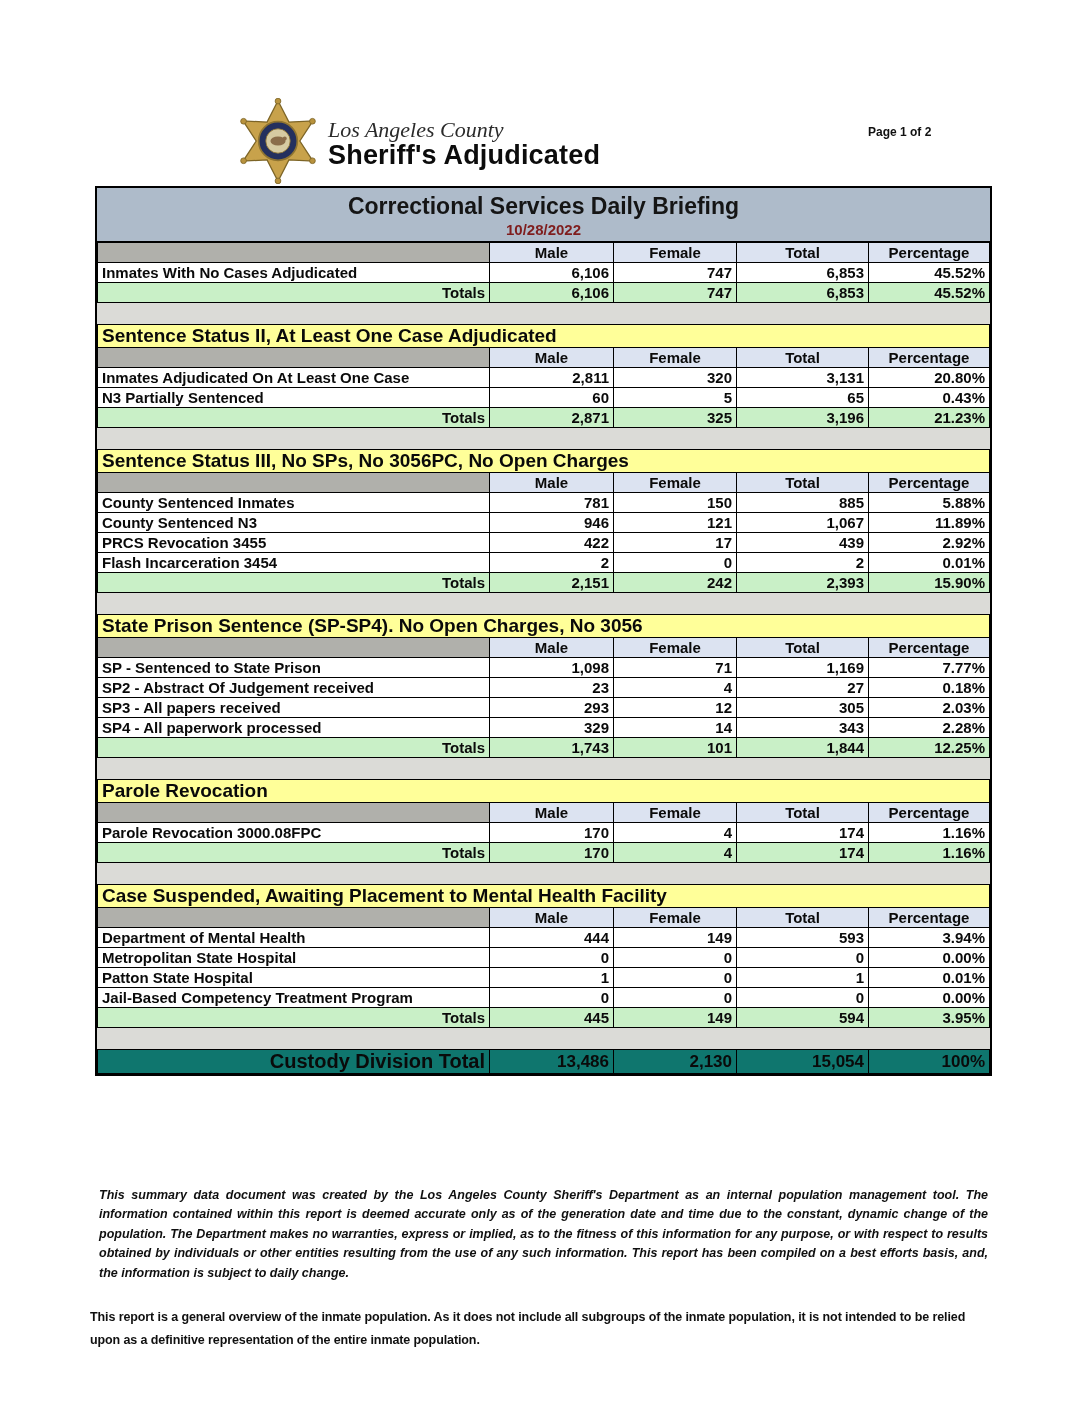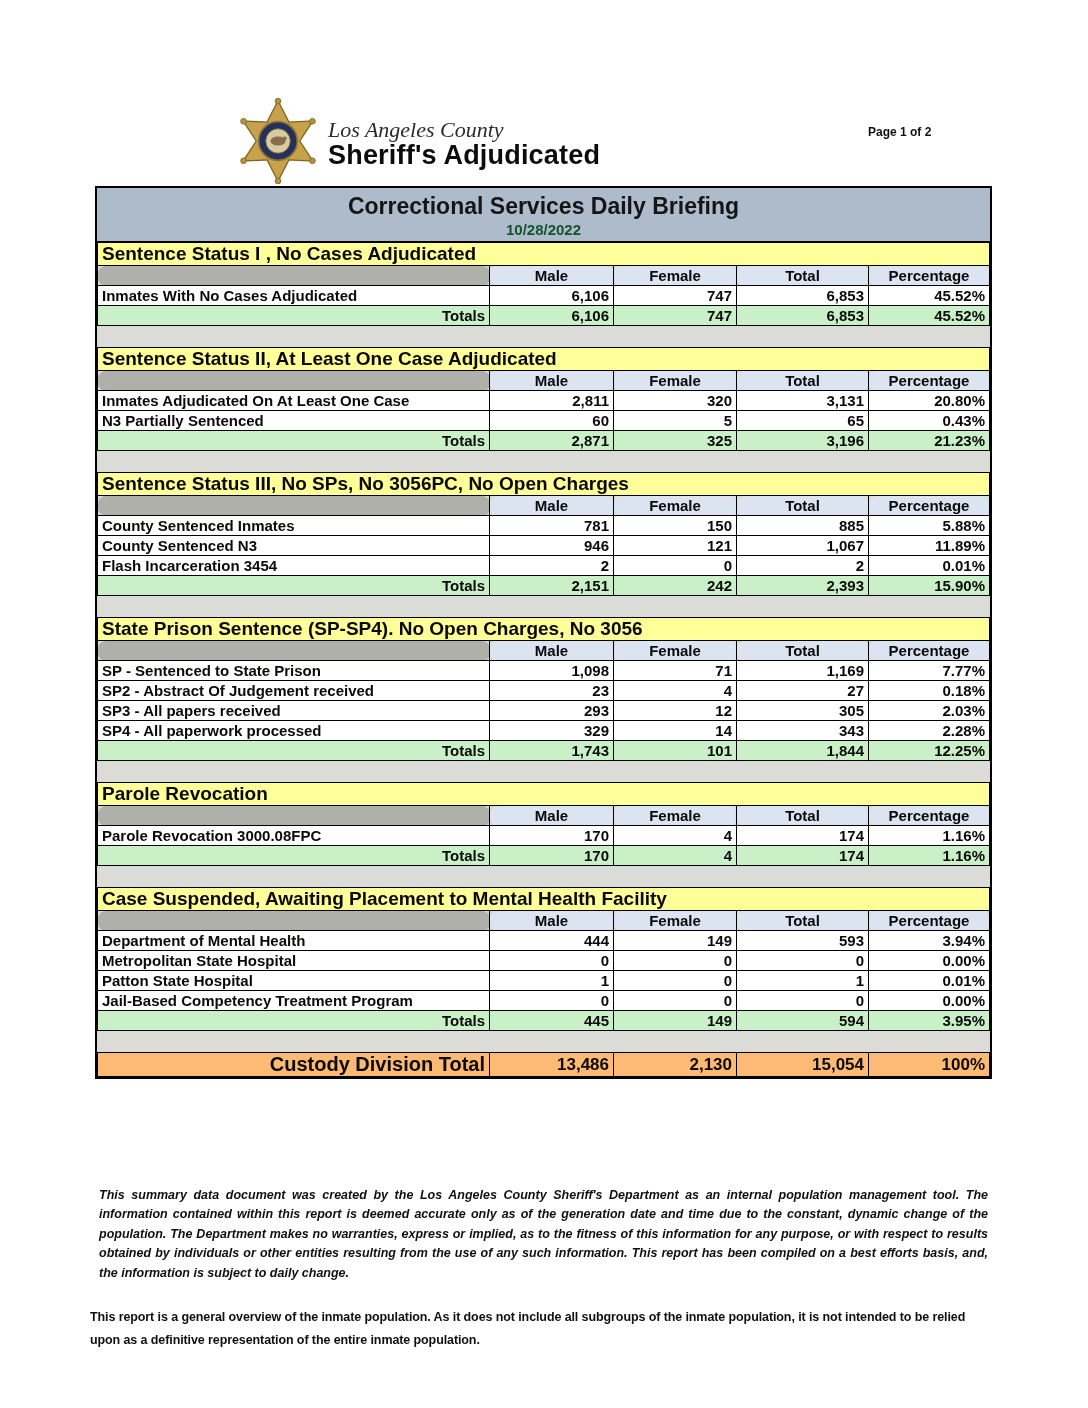--- a/index.html
+++ b/index.html
@@ -12,34 +12,34 @@
   .badge { width:84px; height:86px; flex:0 0 auto; }
   .logo-text { margin-left:8px; padding-top:6px; }
   .logo-l1 { font-family:"Liberation Serif", serif; font-style:italic; font-size:22px; color:#2b2b2b; }
   .logo-l2 { font-weight:bold; font-size:27px; color:#0c0c0c; margin-top:-3px; letter-spacing:0.2px; }
   .page-ind { position:absolute; left:868px; top:125px; font-size:12px; font-weight:bold; color:#111; }
 
   
   .briefing { position:absolute; left:95px; top:186px; width:897px; border:2px solid #000; background:#DBDBD7; }
   .title-bar { background:#AEBBCA; text-align:center; padding:5px 0 3px; border-bottom:1px solid #000; }
   .title { font-size:23px; font-weight:bold; color:#151515; }
-  .date  { font-size:15px; font-weight:bold; color:#14532d; margin-top:1px; }
+  .date  { font-size:15px; font-weight:bold; color:#7f1d1d; margin-top:1px; }
 
   table { border-collapse:collapse; width:100%; table-layout:fixed; }
   td { border:1px solid #000; font-weight:bold; font-size:15px; height:20px;
        padding:0 4px; white-space:nowrap; overflow:hidden; vertical-align:middle; color:#0a0a0a; }
   tr.sec-title td { background:#FFFF99; font-size:19px; height:23px; text-align:left; }
-  tr.colhead td { background:#DCE3F1; text-align:center;border-radius:8px; }
+  tr.colhead td { background:#DCE3F1; text-align:center; }
   tr.colhead td.corner { background:#B0B0AB; }
   td.label { text-align:left; background:#fff; }
   td.num   { text-align:right; background:#fff; }
   tr.totals td { background:#C9F0C7; }
   tr.totals td.label { text-align:right; }
   .gap { height:21px; background:#DBDBD7; }
-  table.grand td { background:#fdba74; height:18px; font-size:17px; }
+  table.grand td { background:#0f766e; height:18px; font-size:17px; }
   table.grand td.label { text-align:right; font-size:20px; }
 
   
   .disclaimer { position:absolute; left:99px; top:1186px; width:889px; font-size:12.5px;
                 font-weight:bold; font-style:italic; line-height:1.55; text-align:justify; color:#101010; }
   .footnote   { position:absolute; left:90px; top:1306px; width:905px; font-size:12.5px;
                 font-weight:bold; line-height:1.8; color:#101010; letter-spacing:-0.1px; }
 </style>
 </head>
 <body>
@@ -75,23 +75,20 @@
     <div id="sections">
         <table class="section">
           <colgroup>
             <col style="width: 392px;">
             <col style="width: 124px;">
             <col style="width: 123px;">
             <col style="width: 132px;">
             <col style="width: 121px;">
           </colgroup>
           <tbody>
-            <tr class="sec-title">
-              <td colspan="5">Sentence Status I , No Cases Adjudicated</td>
-            </tr>
             <tr class="colhead">
               <td class="corner"></td>
               <td>Male</td>
               <td>Female</td>
               <td>Total</td>
               <td>Percentage</td>
             </tr>
             <tr class="data">
               <td class="label">Inmates With No Cases Adjudicated</td>
               <td class="num">6,106</td>
@@ -177,20 +174,27 @@
               <td class="num">150</td>
               <td class="num">885</td>
               <td class="num">5.88%</td>
             </tr>
             <tr class="data">
               <td class="label">County Sentenced N3</td>
               <td class="num">946</td>
               <td class="num">121</td>
               <td class="num">1,067</td>
               <td class="num">11.89%</td>
+            </tr>
+            <tr class="data">
+              <td class="label">PRCS Revocation 3455</td>
+              <td class="num">422</td>
+              <td class="num">17</td>
+              <td class="num">439</td>
+              <td class="num">2.92%</td>
             </tr>
             <tr class="data">
               <td class="label">Flash Incarceration 3454</td>
               <td class="num">2</td>
               <td class="num">0</td>
               <td class="num">2</td>
               <td class="num">0.01%</td>
             </tr>
             <tr class="totals">
               <td class="label">Totals</td>

